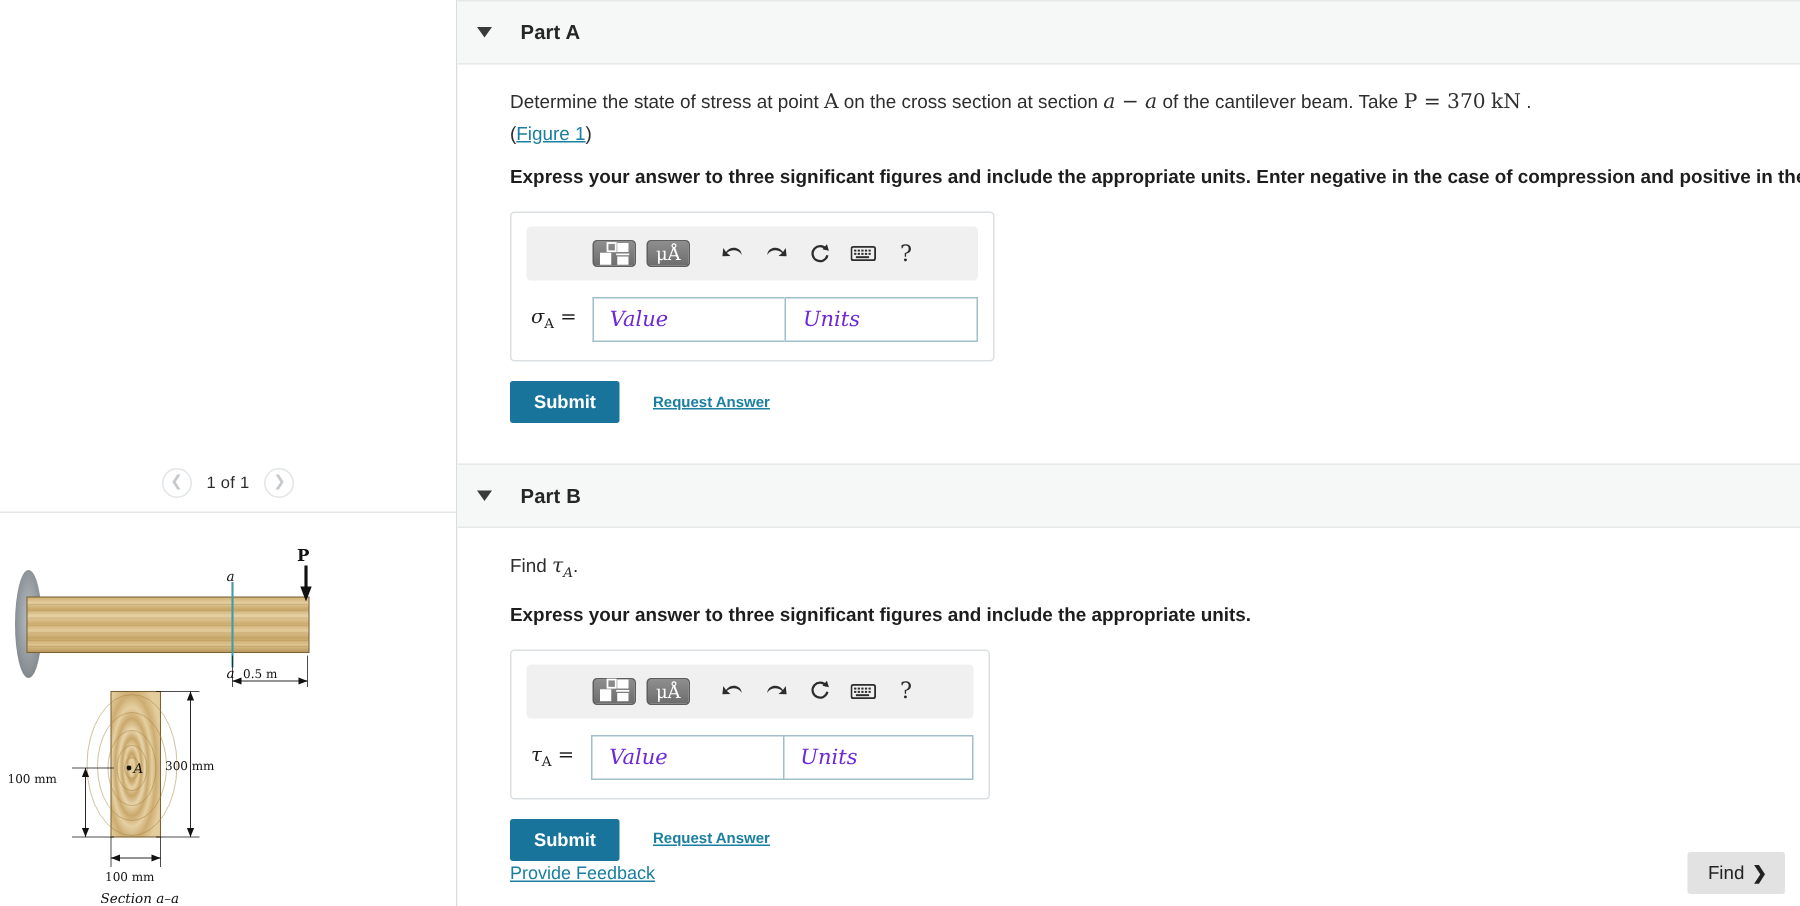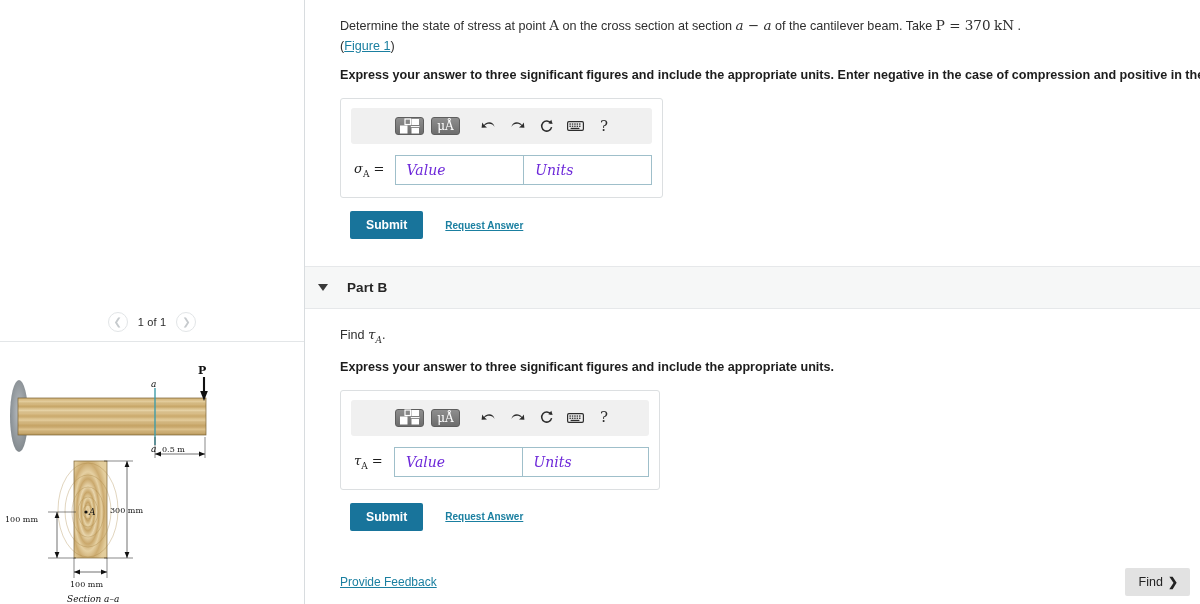--- a/index.html
+++ b/index.html
@@ -109,21 +109,21 @@
   .inp {
     height: 30px; border: 1px solid #9fbfca;
     background: #fff; display: flex; align-items: center;
     padding-left: 11px;
     font-family: "DejaVu Serif", serif; font-style: italic;
     font-size: 14px; color: #6d28d9;
   }
   .inp.value { width: 130px; border-right: none; }
   .inp.units { width: 130px; }
 
-  .actions { display: flex; align-items: center; margin-top: 13px; gap: 22px; margin-left: 10px; }
+  .actions { display: flex; align-items: center; margin-top: 13px; gap: 22px; }
   .submit-btn {
     background: #18749b; color: #ffffff;
     font-size: 12.2px; font-weight: bold;
     padding: 7px 16px; border-radius: 2px; border: none;
     font-family: "Liberation Sans", sans-serif;
   }
   .request-link {
     color: #1a7fa0; font-size: 10px; font-weight: bold;
     text-decoration: underline; cursor: pointer;
   }
@@ -266,20 +266,24 @@
         <polygon points="107,228 101,225.6 101,230.4" fill="#111"></polygon>
         <text class="fig-txt" x="70" y="243">100 mm</text>
 
         <text class="fig-txt-i" x="67" y="258">Section a–a</text>
       </svg>
     </div>
   </div>
 
   <div id="right-panel">
 
+    <div class="part-header">
+      <span class="part-caret"></span>
+      <span class="part-title">Part A</span>
+    </div>
 
     <div class="part-body">
       <div class="prompt">
         <span>Determine the state of stress at point </span><span class="mathvar-up">A</span><span> on the cross section at section </span><span class="mathvar">a − a</span><span> of the cantilever beam. Take </span><span class="mathvar-up">P</span><span class="mathvar-up"> = 370</span>&nbsp;<span class="mathvar-up">kN</span> <span>.</span>
       </div>
       <div class="prompt" style="margin-top:1px;">
         <span>(</span><span class="figlink">Figure 1</span><span>)</span>
       </div>
       <div class="instruct">Express your answer to three significant figures and include the appropriate units. Enter negative in the case of compression and positive in the case of tension.</div>
 

